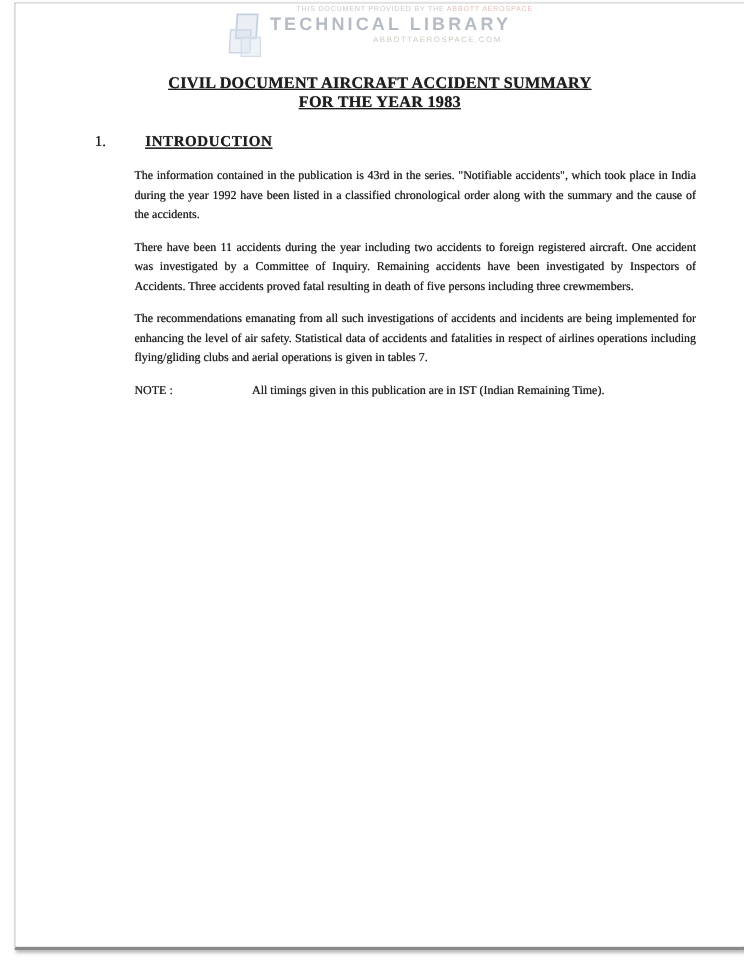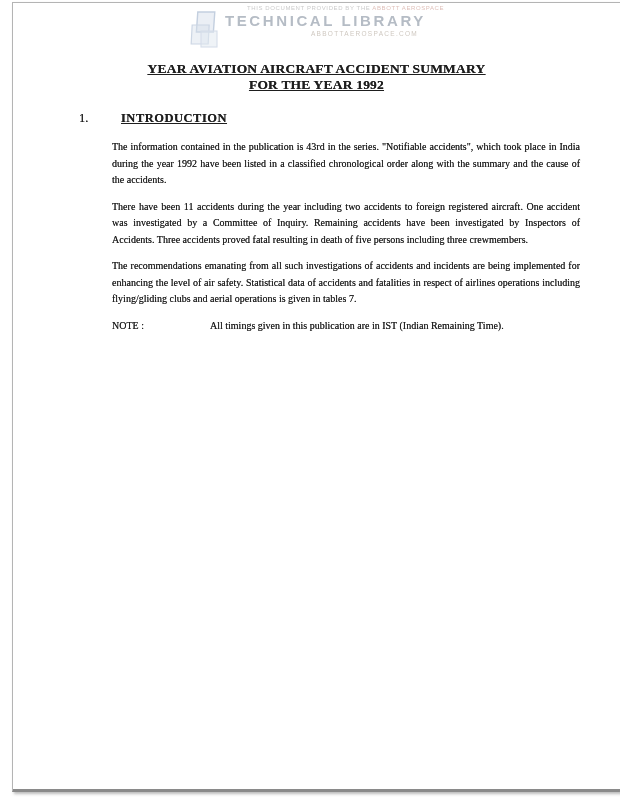--- a/index.html
+++ b/index.html
@@ -161,22 +161,22 @@
         <div class="wm-tagline">
           <span>THIS DOCUMENT PROVIDED BY THE</span>
           <span class="brand">ABBOTT AEROSPACE</span>
         </div>
         <div class="wm-title">TECHNICAL LIBRARY</div>
         <div class="wm-site">ABBOTTAEROSPACE.COM</div>
       </div>
     </div>
 
     <div class="doc-title">
-      <span class="t-line"><span>YEAR AVIATION AIRCRAFT ACCIDENT SUMMARY</span></span>
-      <span class="t-line"><span>FOR THE YEAR 1992</span></span>
+      <span class="t-line"><span>CIVIL DOCUMENT AIRCRAFT ACCIDENT SUMMARY</span></span>
+      <span class="t-line"><span>FOR THE YEAR 1983</span></span>
     </div>
 
     <div class="section-head">
       <span class="section-num">1.</span>
       <span class="section-title">INTRODUCTION</span>
     </div>
 
     <div class="body-text">
       <p class="para">The information contained in the publication is 43rd in the series.  "Notifiable accidents", which took place in India during the year 1992 have been listed in a classified chronological order along with the summary and the cause of the accidents.</p>
       <p class="para">There have been 11 accidents during the year including two accidents to foreign registered aircraft.  One accident was investigated by a Committee of Inquiry.  Remaining accidents have been investigated by Inspectors of Accidents.  Three accidents proved fatal resulting in death of five persons including three crewmembers.</p>

